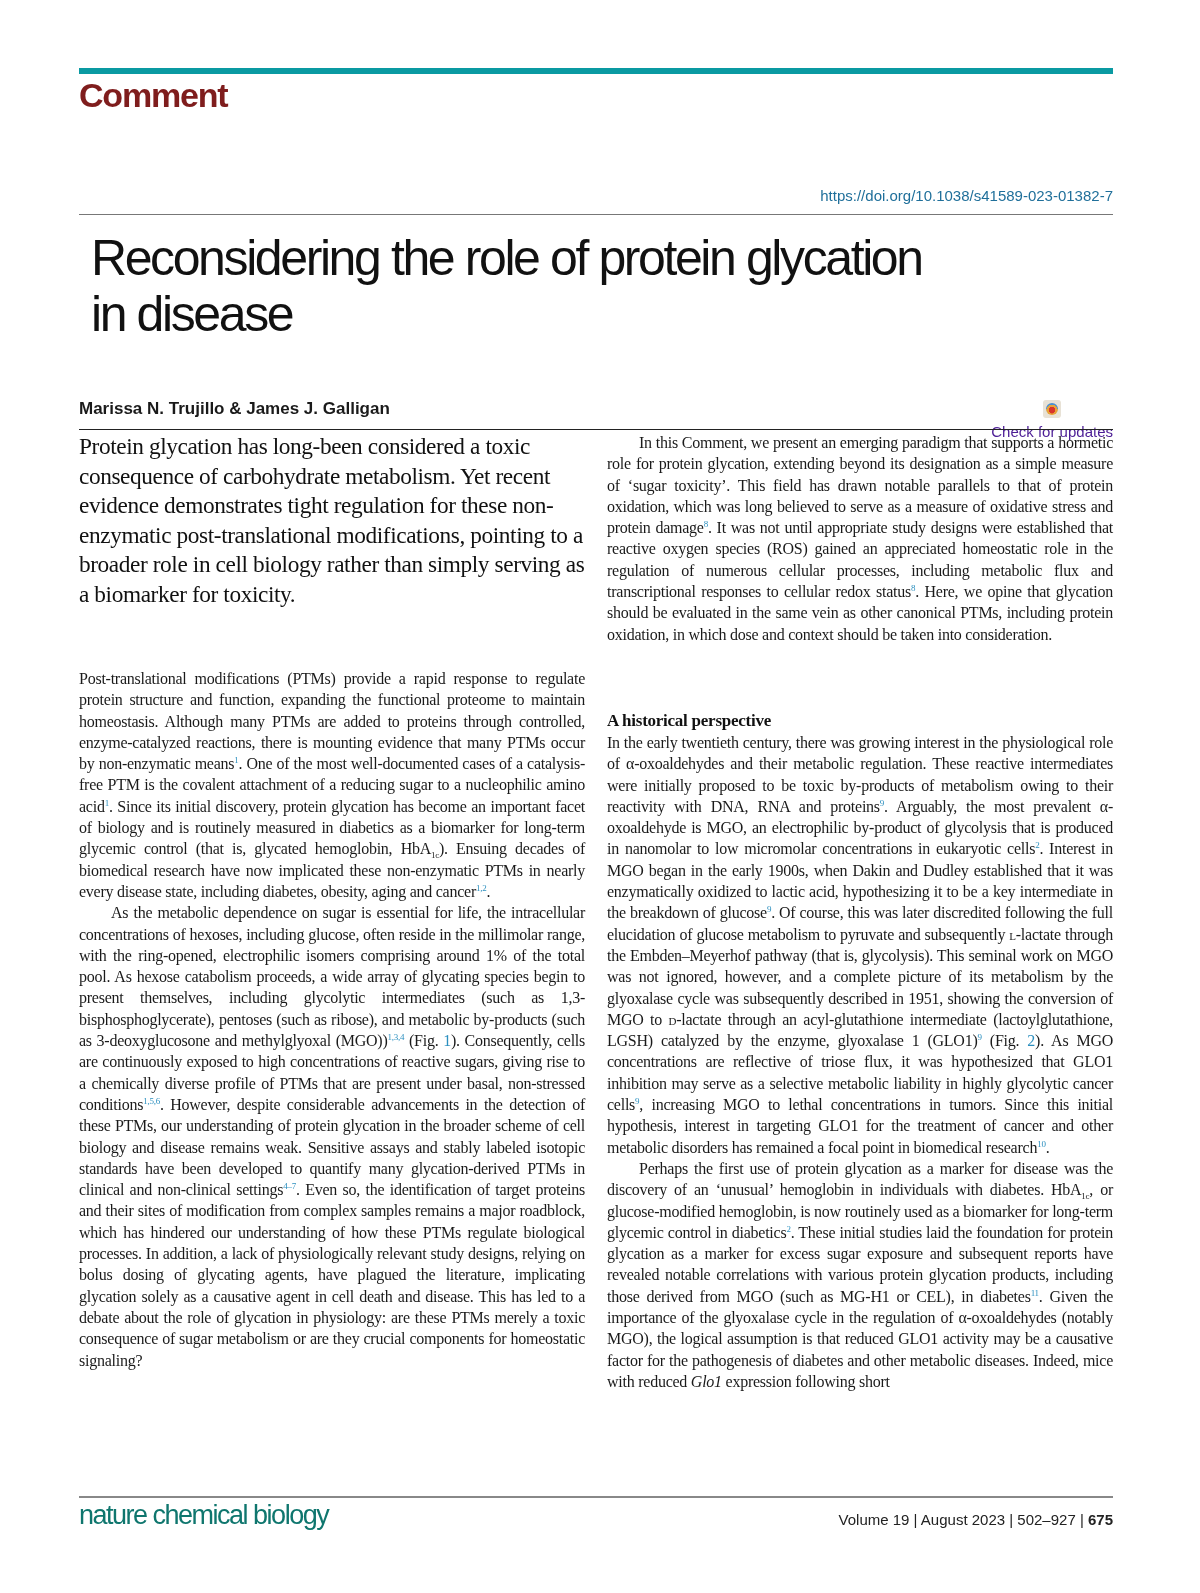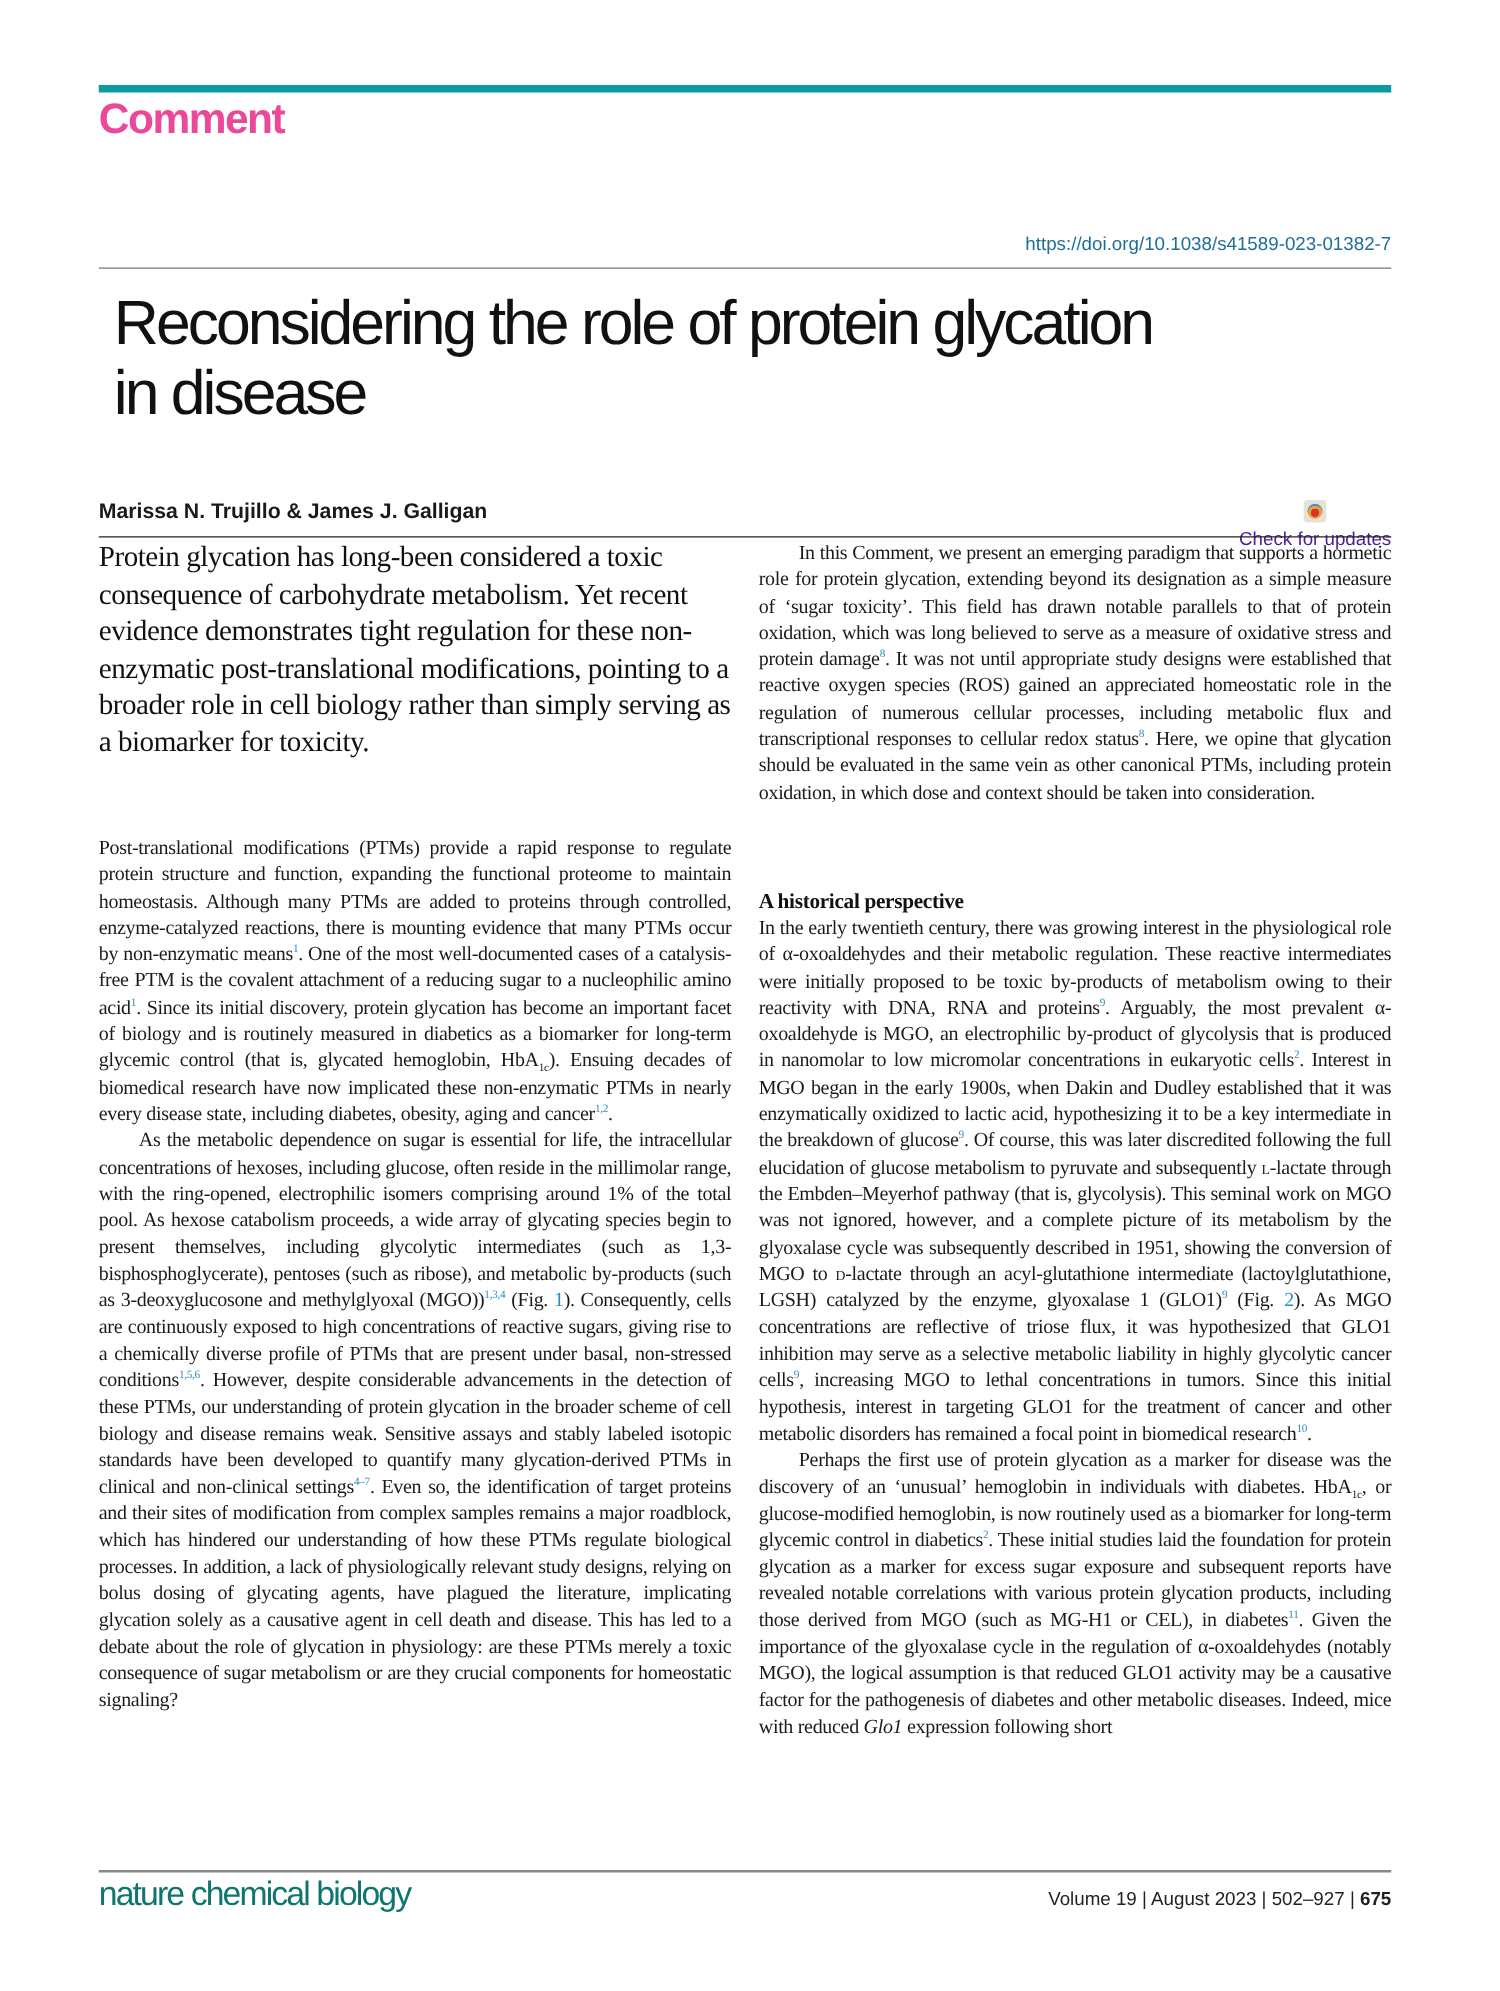--- a/index.html
+++ b/index.html
@@ -1,18 +1,18 @@
 <!DOCTYPE html>
 <html><head>
 <meta charset="utf-8">
 <style>
   html, body { margin: 0; padding: 0; background: #ffffff; }
   body { width: 1200px; height: 1593px; position: relative; overflow: hidden; font-family: "Liberation Serif", "DejaVu Serif", serif; color: #1a1a1a; }
   .top-bar { position: absolute; left: 79px; top: 68px; width: 1034px; height: 6px; background: #0a9aa2; }
-  .section-label { position: absolute; left: 79px; top: 76px; font-family: "Liberation Sans", sans-serif; font-weight: bold; font-size: 34px; letter-spacing: -1.2px; color: #ec4899; }
+  .section-label { position: absolute; left: 79px; top: 76px; font-family: "Liberation Sans", sans-serif; font-weight: bold; font-size: 34px; letter-spacing: -1.2px; color: #7f1d1d; }
   .doi { position: absolute; right: 87px; top: 187px; font-family: "Liberation Sans", sans-serif; font-size: 15px; color: #1f6f9a; text-decoration: none; margin-left: 24px; }
   .rule-thin { position: absolute; left: 79px; width: 1034px; height: 1px; background: #777; }
   .title { position: absolute; left: 79px; top: 218px; width: 1040px; margin: 12px; font-family: "Liberation Sans", sans-serif; font-weight: normal; font-size: 50px; line-height: 56px; letter-spacing: -2.4px; color: #111; }
   .authors { position: absolute; left: 79px; top: 399px; font-family: "Liberation Sans", sans-serif; font-weight: bold; font-size: 17px; color: #1a1a1a; }
   .check-updates { position: absolute; right: 87px; top: 400px; display: flex; align-items: center; gap: 5px; font-family: "Liberation Sans", sans-serif; font-size: 15px; color: #4c1d95; cursor: pointer; flex-direction: column; }
   .cu-icon { width: 18px; height: 18px; border-radius: 3px; background: #e8e2d6; display: inline-flex; align-items: center; justify-content: center; }
   .cu-icon span { width: 12px; height: 12px; border-radius: 50%; background: radial-gradient(circle at 50% 60%, #d9342b 0 35%, #e8a23a 36% 60%, #4a8fd0 61%); display: block; }
   .rule-dark { position: absolute; left: 79px; width: 1034px; height: 1px; background: #222; }
   .standfirst { position: absolute; left: 79px; top: 432px; width: 520px; margin: 0; font-family: Liberation Serif, serif; font-size: 23.3px; line-height: 29.5px; letter-spacing: -0.4px; color: #111; }
   .col { position: absolute; width: 506px; font-size: 16px; line-height: 21.3px; text-align: justify; color: #1a1a1a; letter-spacing: -0.25px; }

